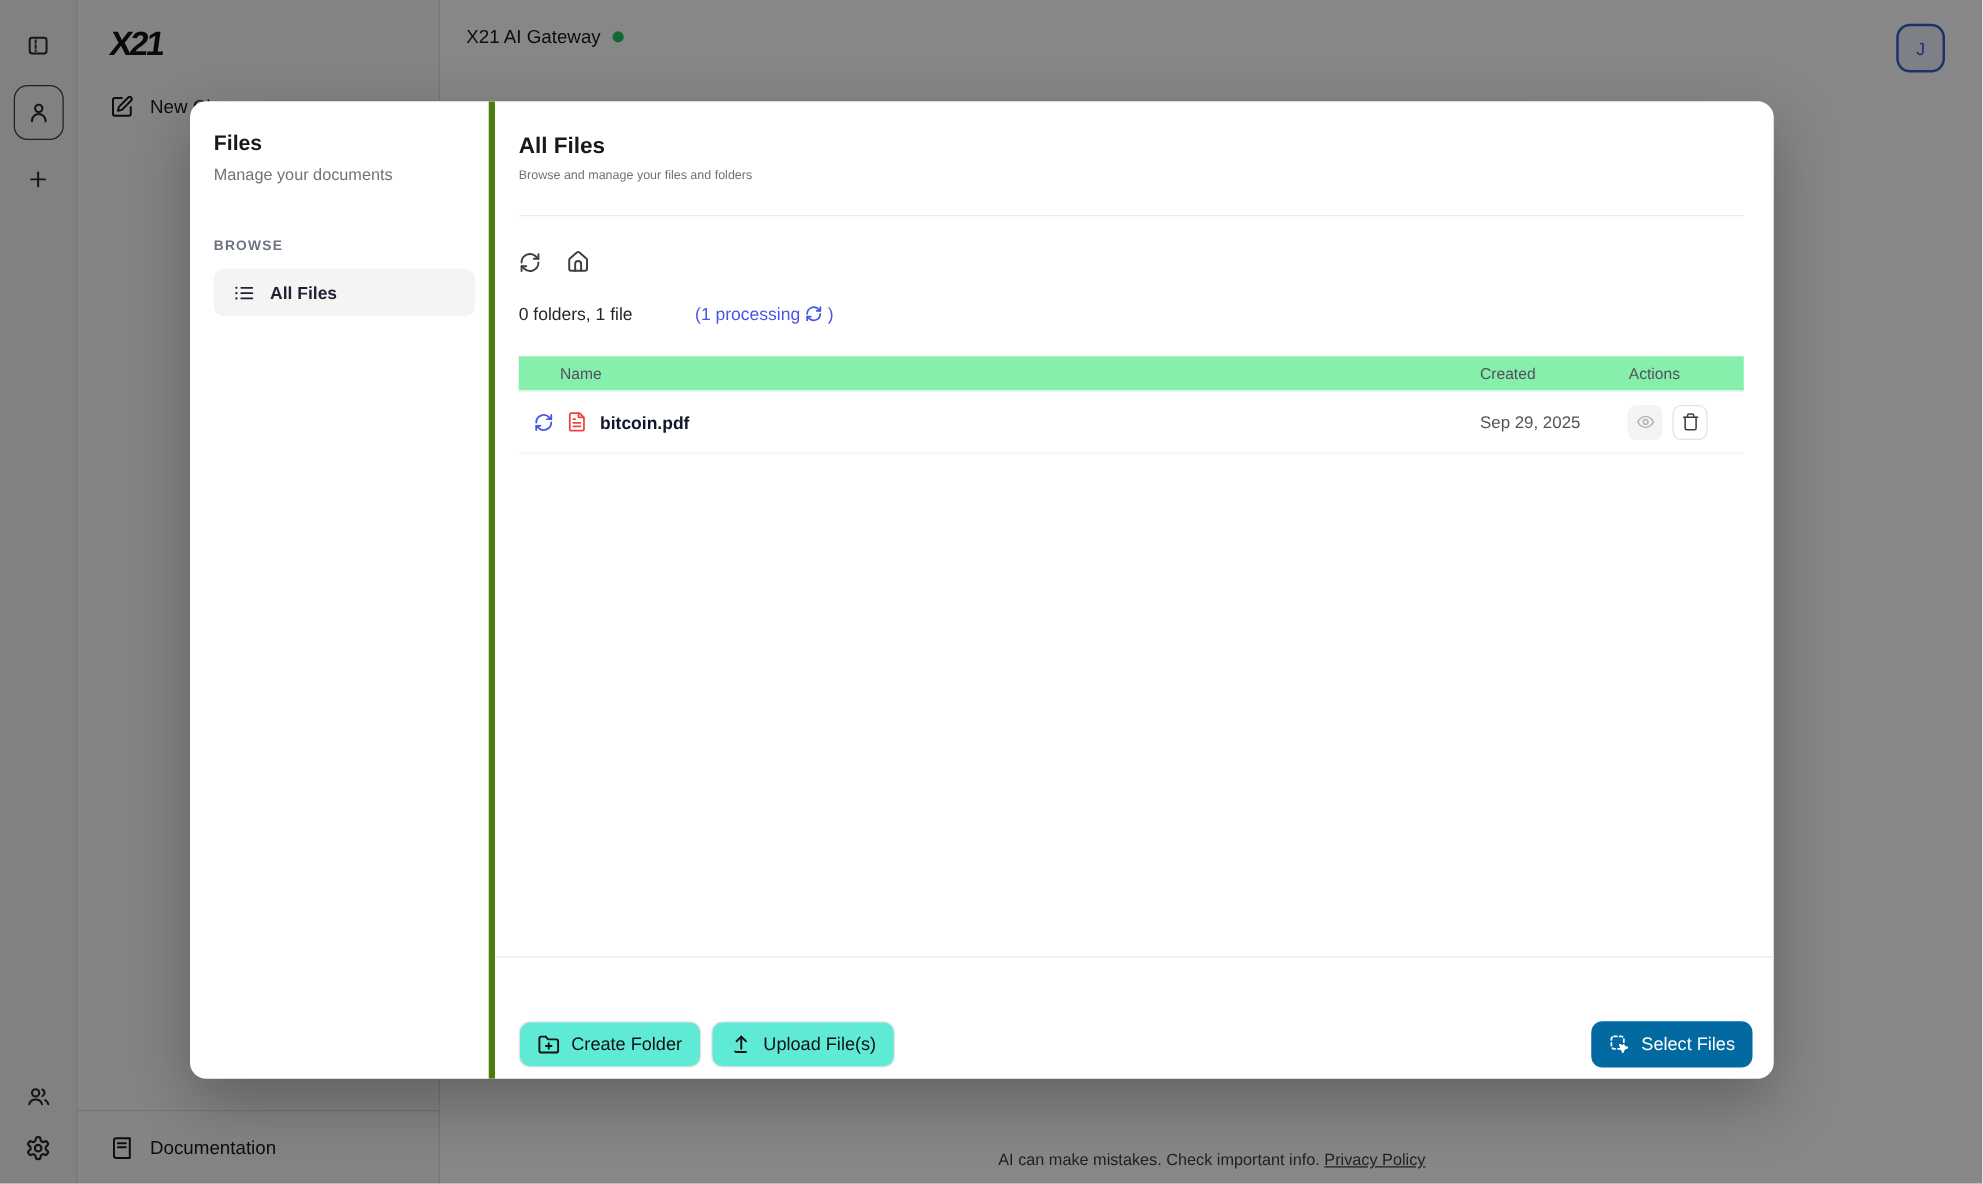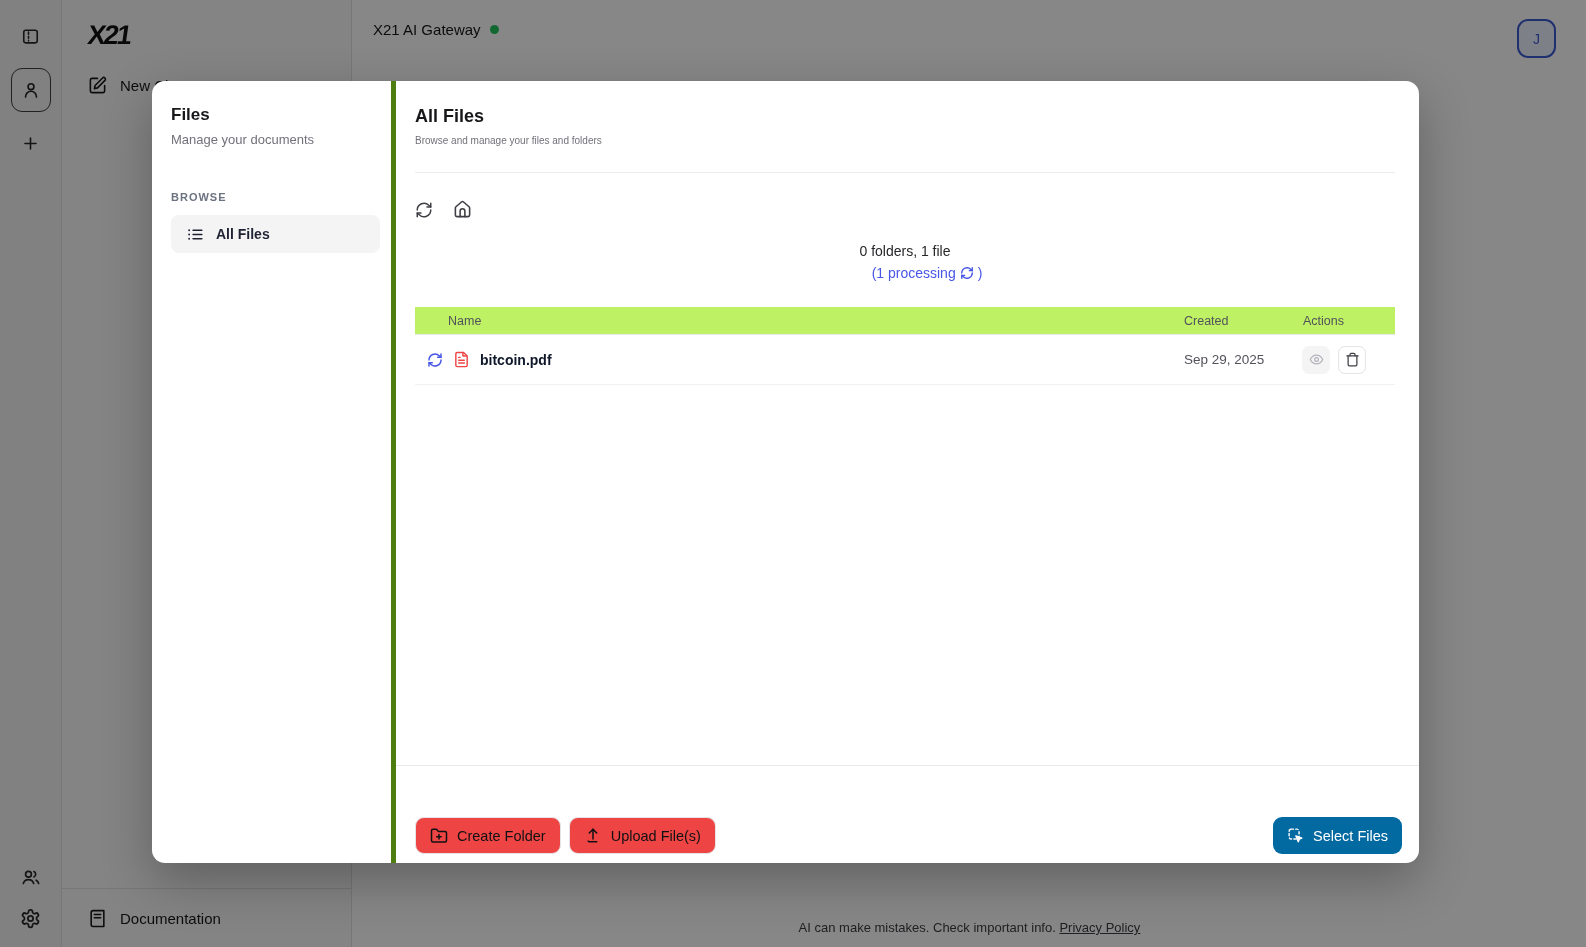--- a/index.html
+++ b/index.html
@@ -77,26 +77,26 @@
     font-size:14px; font-weight:700; color:#1e2233; cursor:pointer;
   }
 
   .m-right { flex:1; display:flex; flex-direction:column; min-width:0; }
   .m-body { flex:1; padding:25px 24px 0 19px; }
   .p-title { font-size:18px; font-weight:700; color:#18181b; }
   .p-sub { font-size:10px; color:#71717a; margin-top:8px; }
   .h-divider { border-bottom:1px solid #ececef; margin-top:26px; }
   .toolbar { margin-top:27px; display:flex; align-items:center; gap:20px; }
   .toolbar .icon-btn { color:#3f3f46; }
-  .count-line { margin-top:24px; font-size:14px; color:#27272a; display:flex; align-items:center; gap:6px;flex-direction:column; }
+  .count-line { margin-top:24px; font-size:14px; color:#27272a; display:flex; align-items:center; gap:6px; }
   .proc-link { color:#4756e6; display:inline-flex; align-items:center; gap:4px; cursor:pointer;margin-left:44px; }
 
   .table { margin-top:26px; }
   .t-head {
-    display:flex; align-items:center; height:28px; background:#bef264;
+    display:flex; align-items:center; height:28px; background:#86efac;
     border-bottom:1px solid #e9e9ec; font-size:12.5px; color:#52525b;
   }
   .col-name { flex:1; min-width:0; padding-left:33px; }
   .col-created { width:140px; padding-left:34px; }
   .col-actions { width:105px; padding-left:13px; }
   .t-row { display:flex; align-items:center; height:50px; border-bottom:1px solid #f1f1f4; cursor:pointer; }
   .t-row .col-name { display:flex; align-items:center; gap:10px; padding-left:12px; }
   .file-name { font-size:14px; font-weight:700; color:#0f172a; }
   .cell-created { font-size:13.5px; color:#52525b; }
   .actions-cell { display:flex; align-items:center; gap:8px; padding-left:12px; }
@@ -106,21 +106,21 @@
   }
   .act-btn.bordered { background:#ffffff; border:1px solid #e4e4e7; color:#3f3f46; }
 
   .m-footer {
     border-top:1px solid #e9e9ec; height:98px; display:flex; align-items:flex-end;
     justify-content:space-between; padding:0 17px 9px 19px;
   }
   .btn-group { display:flex; gap:8px; }
   .btn {
     display:inline-flex; align-items:center; gap:9px; height:37px; padding:0 14px;
-    border:1px solid #e4e4e7; border-radius:9px; background:#ef4444;
+    border:1px solid #e4e4e7; border-radius:9px; background:#5eead4;
     font-family:inherit; font-size:14.5px; color:#111113; cursor:pointer;
   }
   .btn-gray { background:#0369a1; border:none; color:#ffffff; }
 </style>
 </head>
 <body>
 
 <div class="app">
 
   <div class="rail">

